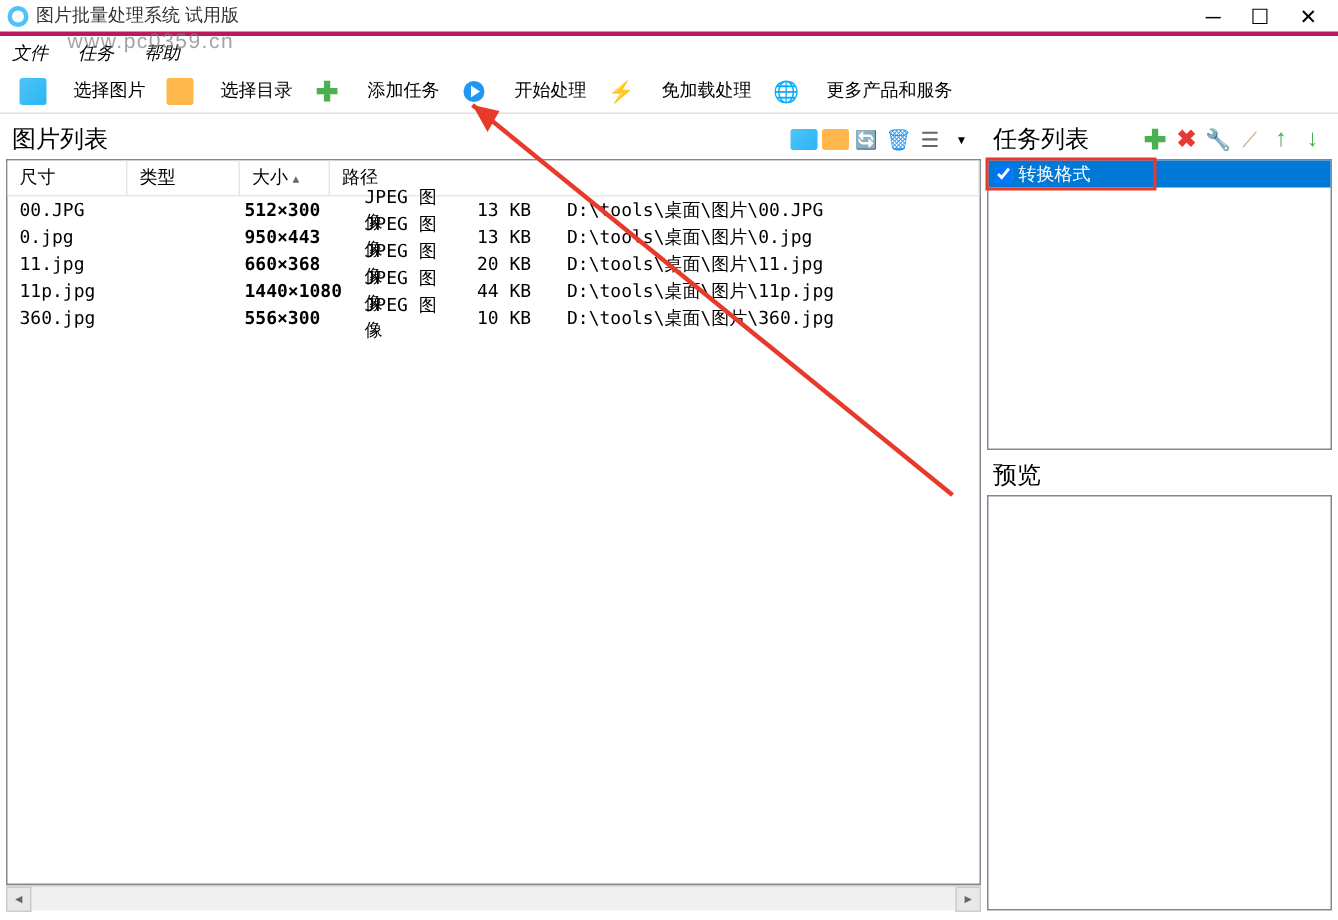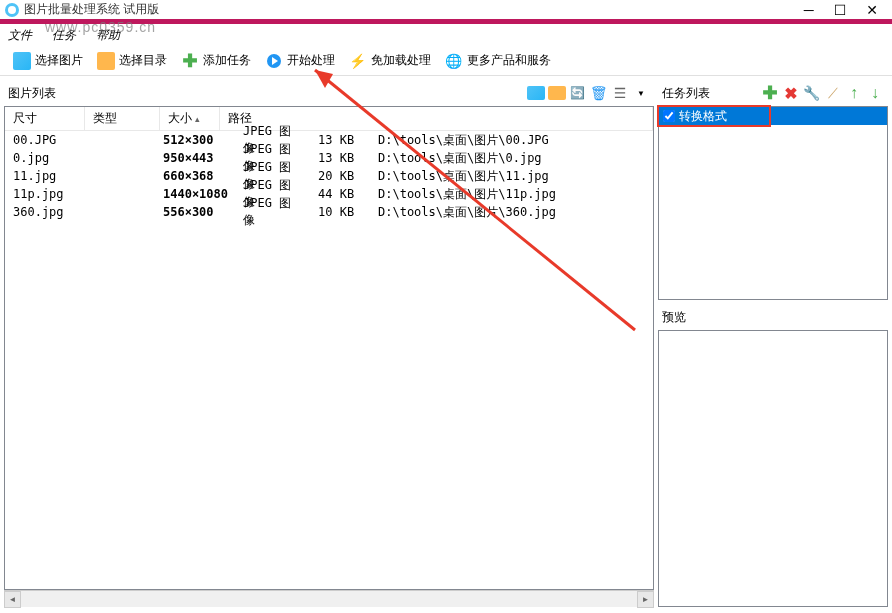--- a/index.html
+++ b/index.html
@@ -1,43 +1,43 @@
 <!DOCTYPE html>
 <html><head>
   <meta charset="utf-8">
   <style>
     * { margin: 0; padding: 0; box-sizing: border-box; }
     body { font-family: "Microsoft YaHei", SimSun, Arial, sans-serif; font-size: 12px; background: #fff; width: 892px; height: 613px; overflow: hidden; position: relative; }
     
-    .titlebar { height: 24px; background: #fff; display: flex; align-items: center; padding: 0 4px; border-bottom: 5px solid #be185d; }
+    .titlebar { height: 24px; background: #fff; display: flex; align-items: center; padding: 0 4px; border-bottom: 3px solid #be185d; }
     .titlebar-icon { width: 16px; height: 16px; margin-right: 4px; }
     .titlebar-text { flex: 1; font-size: 12px; color: #333; }
     .titlebar-controls { display: flex; gap: 20px; padding-right: 10px; }
     .titlebar-controls span { font-size: 14px; cursor: pointer; font-family: Arial; }
     
     .menubar { height: 22px; display: flex; align-items: center; padding: 0 8px; gap: 20px; font-size: 12px; }
     .menubar span { cursor: pointer; font-style: italic; }
     
     .toolbar { height: 30px; display: flex; align-items: center; padding: 2px 8px; gap: 4px; border-bottom: 1px solid #e0e0e0; }
-    .toolbar-btn { display: flex; align-items: center; gap: 4px; padding: 3px 5px; cursor: pointer; }
+    .toolbar-btn { display: flex; align-items: center; gap: 18px; padding: 3px 5px; cursor: pointer; }
     .toolbar-icon { width: 18px; height: 18px; display: inline-flex; align-items: center; justify-content: center; }
     
     .watermark { position: absolute; top: 5px; left: 40px; z-index: 100; pointer-events: none; opacity: 0.7; }
     .watermark-text { font-size: 28px; font-weight: bold; }
     .wm-red { color: #d4342c; }
     .wm-blue { color: #2878bd; }
     .wm-green { color: #4a9c3e; }
     .watermark-url { font-size: 14px; color: #7d7d7d; margin-left: 5px; letter-spacing: 1px; }
     
     .main { display: flex; height: 535px; padding: 4px; gap: 4px; }
     .left-panel { flex: 1; display: flex; flex-direction: column; }
     .right-panel { width: 230px; display: flex; flex-direction: column; gap: 4px; justify-content: center; }
     
     .panel-header { height: 26px; display: flex; align-items: center; justify-content: space-between; padding: 0 4px; }
-    .panel-header-left { font-size: 12px; }
+    .panel-header-left { font-size: 16px; }
     .panel-header-right { display: flex; gap: 3px; align-items: center; }
     .panel-header-right .icon { width: 18px; height: 18px; cursor: pointer; display: inline-flex; align-items: center; justify-content: center; }
     
     .file-list { flex: 1; border: 1px solid #828790; background: #fff; overflow: auto; position: relative; }
     .file-list-header { display: flex; background: #fff; border-bottom: 1px solid #e8e8e8; height: 24px; align-items: center; }
     .fh-col { padding: 0 8px; font-size: 12px; border-right: 1px solid #e8e8e8; height: 100%; display: flex; align-items: center; }
     .fh-name { width: 150px; }
     .fh-size { width: 80px; }
     .fh-type { width: 75px; }
     .fh-filesize { width: 60px; }

